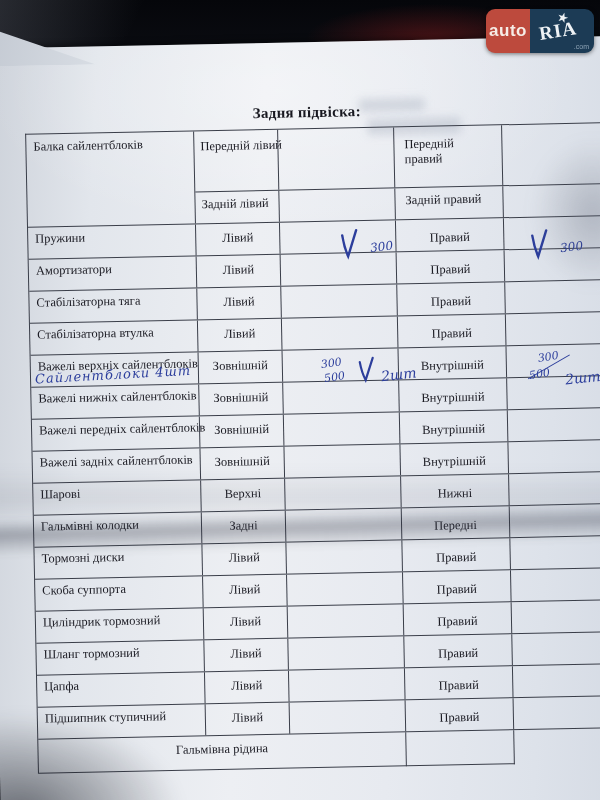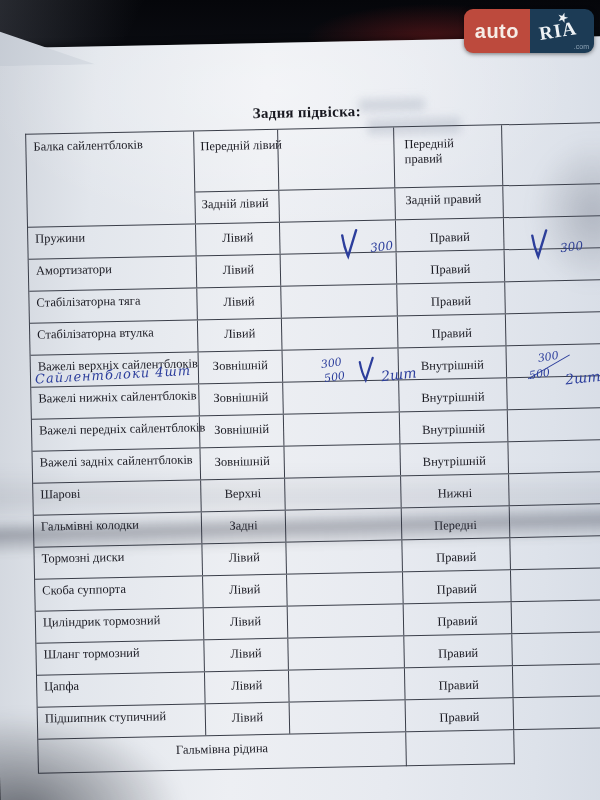--- a/index.html
+++ b/index.html
@@ -85,22 +85,22 @@
   .crease2{left:-10px;top:468px;width:630px;height:52px;filter:blur(6px);
     background:linear-gradient(180deg,rgba(60,66,80,0),rgba(60,66,80,.10) 60%,rgba(60,66,80,0));}
   .fold-right{right:-18px;top:138px;width:86px;height:150px;filter:blur(8px);
     background:radial-gradient(ellipse at 70% 50%, rgba(86,92,108,.32), rgba(86,92,108,0) 70%);}
   .corner-shadow{left:-46px;bottom:-56px;width:240px;height:150px;filter:blur(7px);
     background:radial-gradient(ellipse at 28% 72%, rgba(22,25,33,.58), rgba(22,25,33,0) 66%);}
 
   
   .logo{position:absolute;top:9px;right:6px;display:flex;height:44px;filter:drop-shadow(0 1px 2px rgba(0,0,0,.5));}
   .logo-auto{background:#bd4a3d;border-radius:9px 0 0 9px;color:#f6ece6;
-    font-family:"Liberation Sans",sans-serif;font-size:20px;font-weight:600;
-    display:flex;align-items:center;padding:0 11px;letter-spacing:.5px;}
+    font-family:"Liberation Sans",sans-serif;font-size:17px;font-weight:600;
+    display:flex;align-items:center;padding:0 3px;letter-spacing:.5px;}
   .logo-ria{position:relative;background:#1c3b55;border-radius:0 9px 9px 0;width:64px;overflow:hidden;}
   .ria-star{position:absolute;left:27px;top:1px;color:#eef2f5;font-size:13px;transform:rotate(18deg);}
   .ria-text{position:absolute;left:9px;top:11px;color:#eef2f5;font-family:"Liberation Serif",serif;
     font-weight:bold;font-size:19px;letter-spacing:1px;transform:rotate(-9deg);}
   .ria-tld{position:absolute;right:5px;bottom:3px;color:#8ea4b6;font-size:7px;
     font-family:"Liberation Sans",sans-serif;}
 </style>
 </head>
 <body>
 

